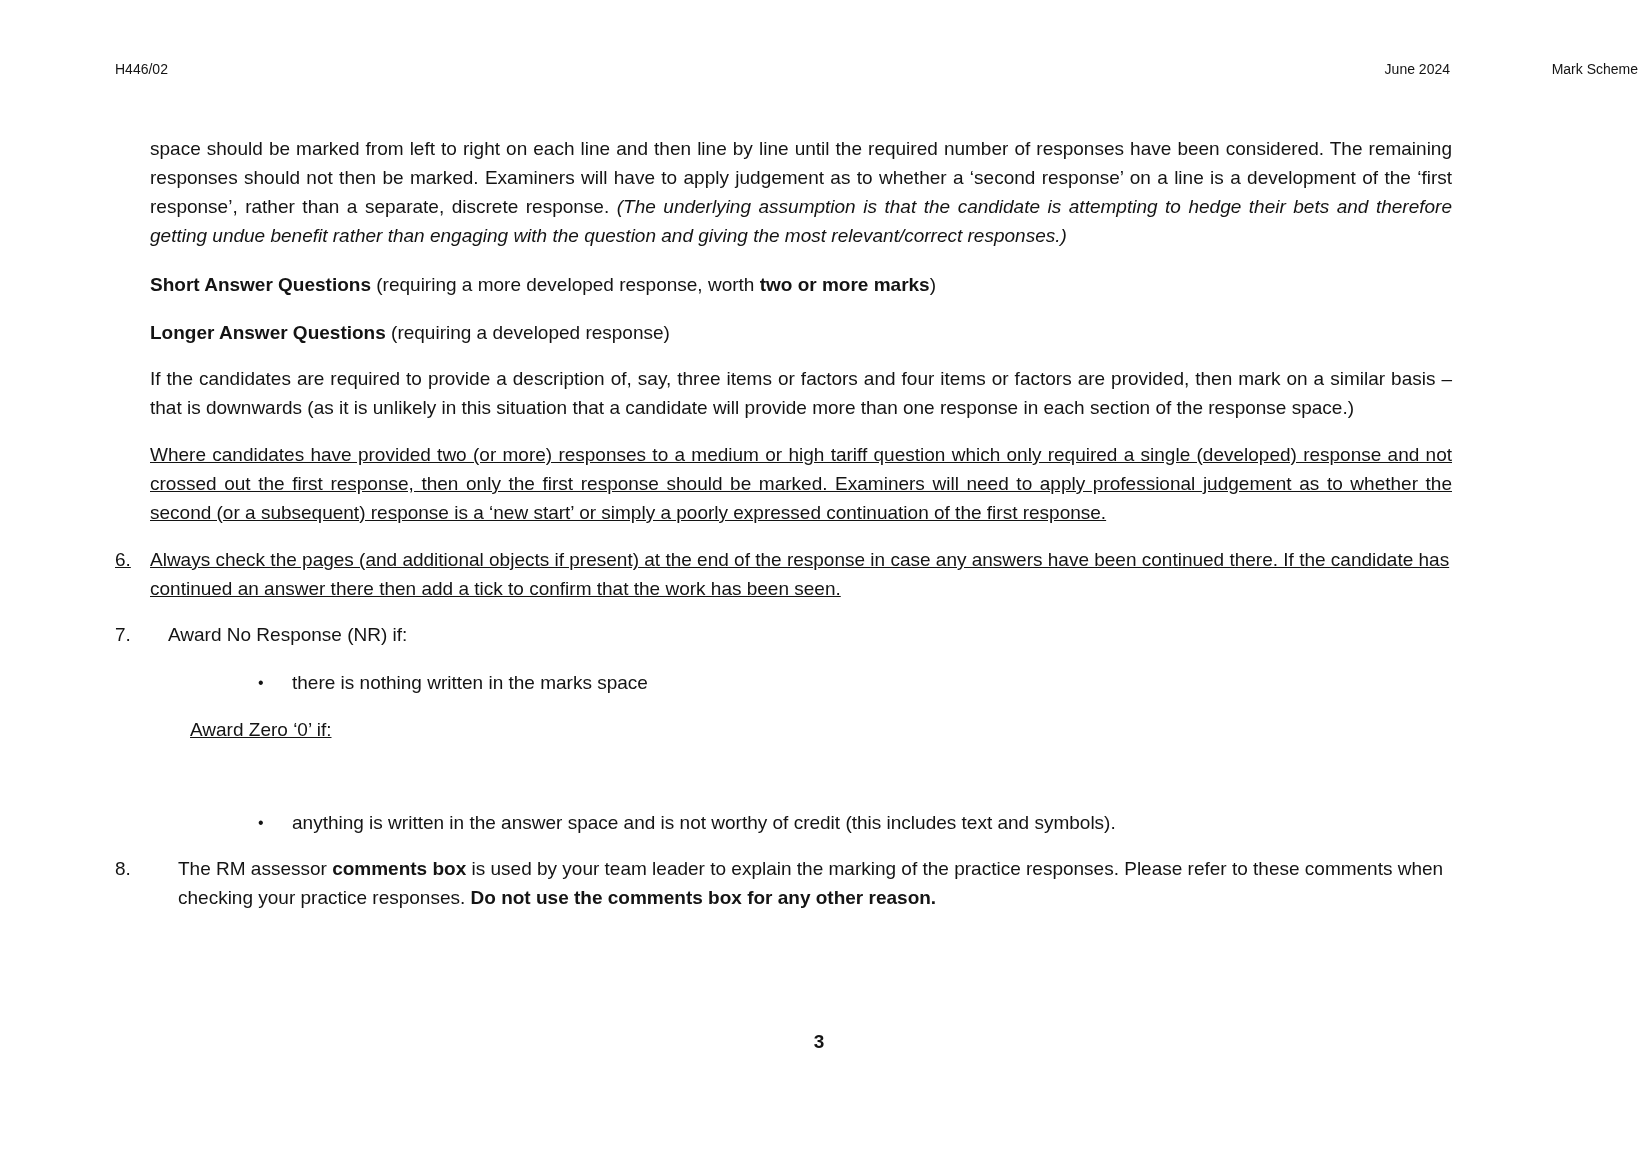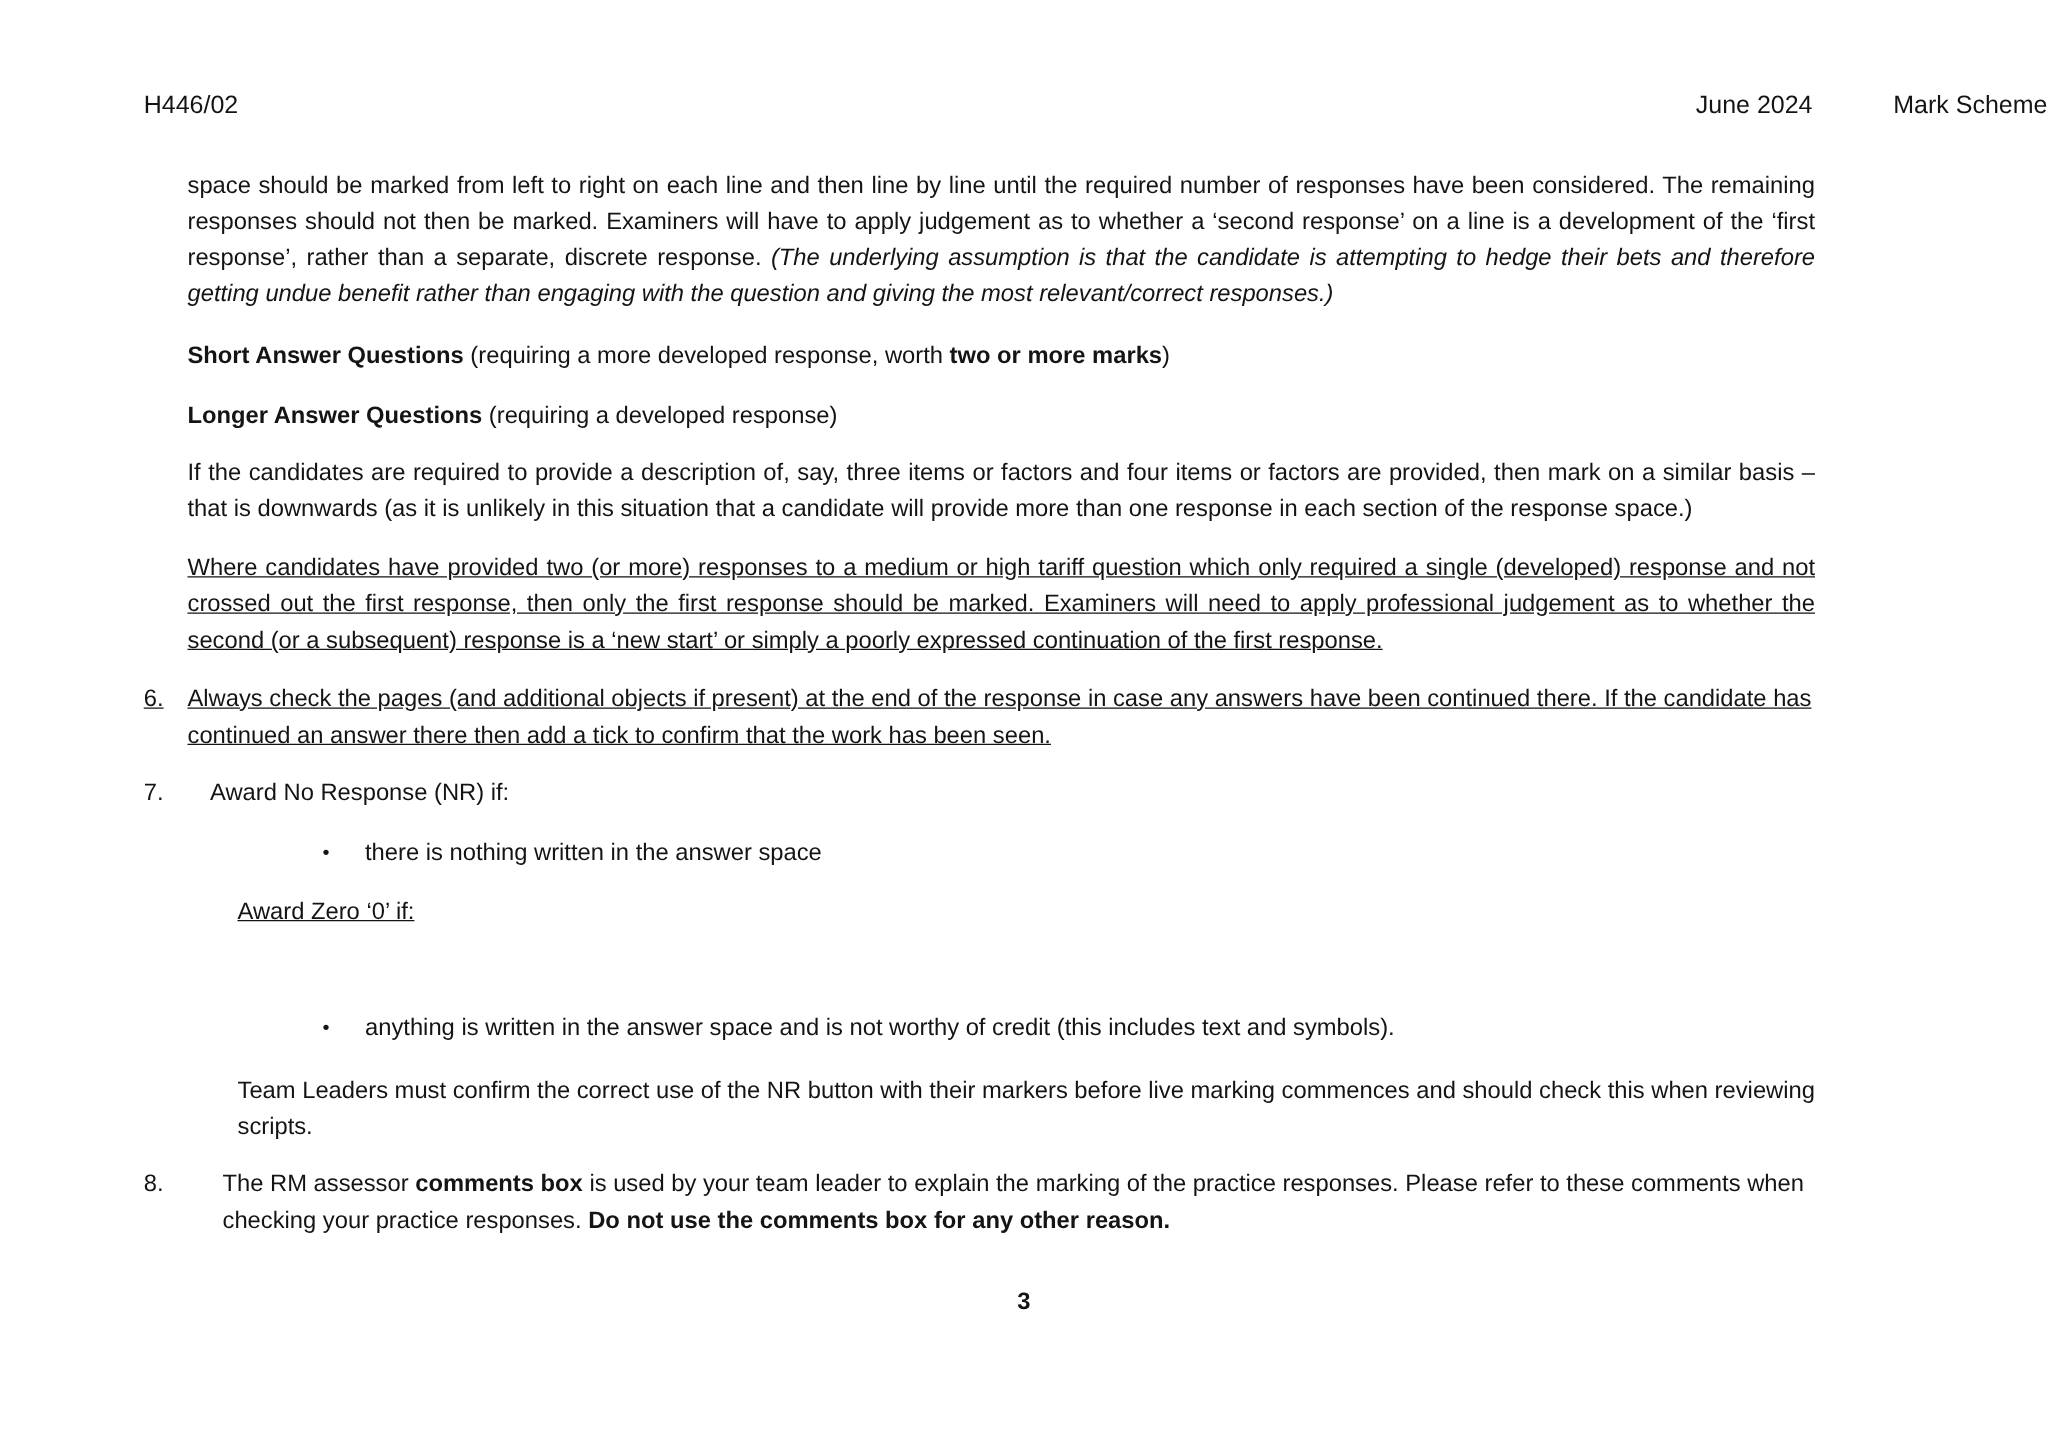--- a/index.html
+++ b/index.html
@@ -9,24 +9,24 @@
     width: 1638px;
     height: 1158px;
     background: #ffffff;
     color: #141414;
     font-family: "Liberation Sans", sans-serif;
     overflow: hidden;
   }
   
   .header {
     position: absolute;
-    top: 71px;
+    top: 56px;
     left: 0;
     width: 100%;
-    font-size: 20px;
+    font-size: 14px;
     line-height: 26px;
   }
   .h-center { display: block; width: 100%; text-align: right; }
   .h-left   { position: absolute; top: 0; left: 115px; }
   .h-right  { position: absolute; top: 0; right: 188px; }
   
   .content {
     position: absolute;
     top: 119px;
     left: 115px;
@@ -92,31 +92,30 @@
       <span class="num-text">Always check the pages (and additional objects if present) at the end of the response in case any answers have been continued there. If the candidate has continued an answer there then add a tick to confirm that the work has been seen.</span>
     </div>
 
     <div class="num-item mt17">
       <span class="num num-7">7.</span>
       <span class="num-text">Award No Response (NR) if:</span>
     </div>
 
     <div class="bullet-row mt19">
       <span class="bullet-dot">•</span>
-      <span>there is nothing written in the answer space</span>
+      <span>there is nothing written in the marks space</span>
     </div>
 
     <p class="sub mt18">Award Zero ‘0’ if:</p>
 
     <div class="bullet-row mt64">
       <span class="bullet-dot">•</span>
       <span>anything is written in the answer space and is not worthy of credit (this includes text and symbols).</span>
     </div>
 
-    <p class="sub mt21">Team Leaders must confirm the correct use of the NR button with their markers before live marking commences and should check this when reviewing scripts.</p>
 
     <div class="num-item mt17">
       <span class="num num-8">8.</span>
       <span class="num-text"><span>The RM assessor </span><span class="b">comments box</span><span> is used by your team leader to explain the marking of the practice responses. Please refer to these comments when checking your practice responses. </span><span class="b">Do not use the comments box for any other reason.</span></span>
     </div>
 
   </div>
 
   <div class="footer">
     <span>3</span>

